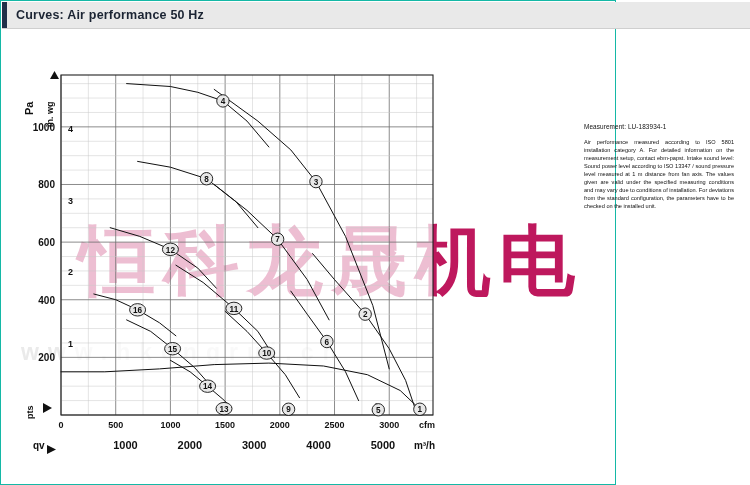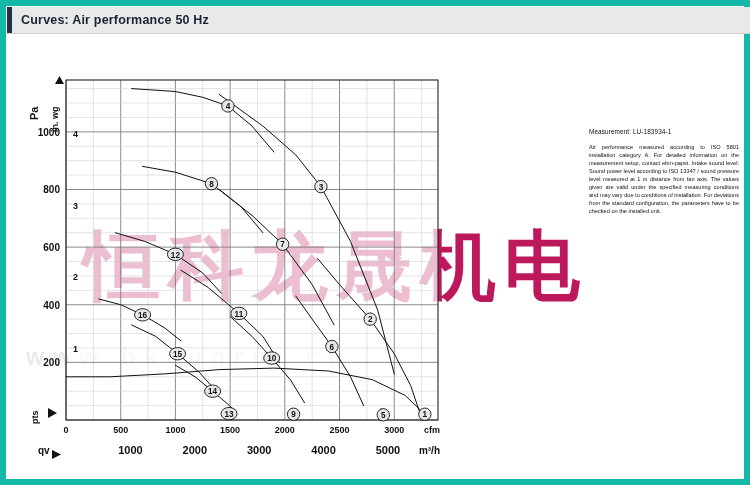--- a/index.html
+++ b/index.html
@@ -1,17 +1,17 @@
 <!DOCTYPE html>
 <html><head>
 <meta charset="utf-8">
 <style>
   html,body{margin:0;padding:0;}
   body{width:750px;height:485px;background:#ffffff;font-family:"Liberation Sans",sans-serif;overflow:hidden;}
-  #page{position:relative;width:750px;height:485px;box-sizing:border-box;border:6px solid #14b8a6;background:#fff;}
+  #page{position:relative;width:616px;height:485px;box-sizing:border-box;border:1px solid #14b8a6;background:#fff;}
 
   
   .titlebar{position:absolute;left:1px;top:1px;width:748px;height:26px;background:#e9e9e9;border-bottom:1px solid #cfcfcf;}
   .titlebar .tick{position:absolute;left:0;top:0;width:5px;height:26px;background:#20304a;}
   .titlebar .txt{position:absolute;left:14px;top:6px;font-size:12.5px;font-weight:bold;color:#1b2433;letter-spacing:.2px;}
 
   
   .wm{position:absolute;left:0;top:0;width:750px;height:485px;pointer-events:none;}
   .wm .cn{position:absolute;left:78px;top:196px;font-size:76px;font-weight:bold;color:#be185d;letter-spacing:8px;font-family:Liberation Sans, sans-serif;margin-top:14px;}
   .wm .url{position:absolute;left:20px;top:338px;font-size:23px;font-weight:bold;color:#eaeaea;letter-spacing:9px;}

